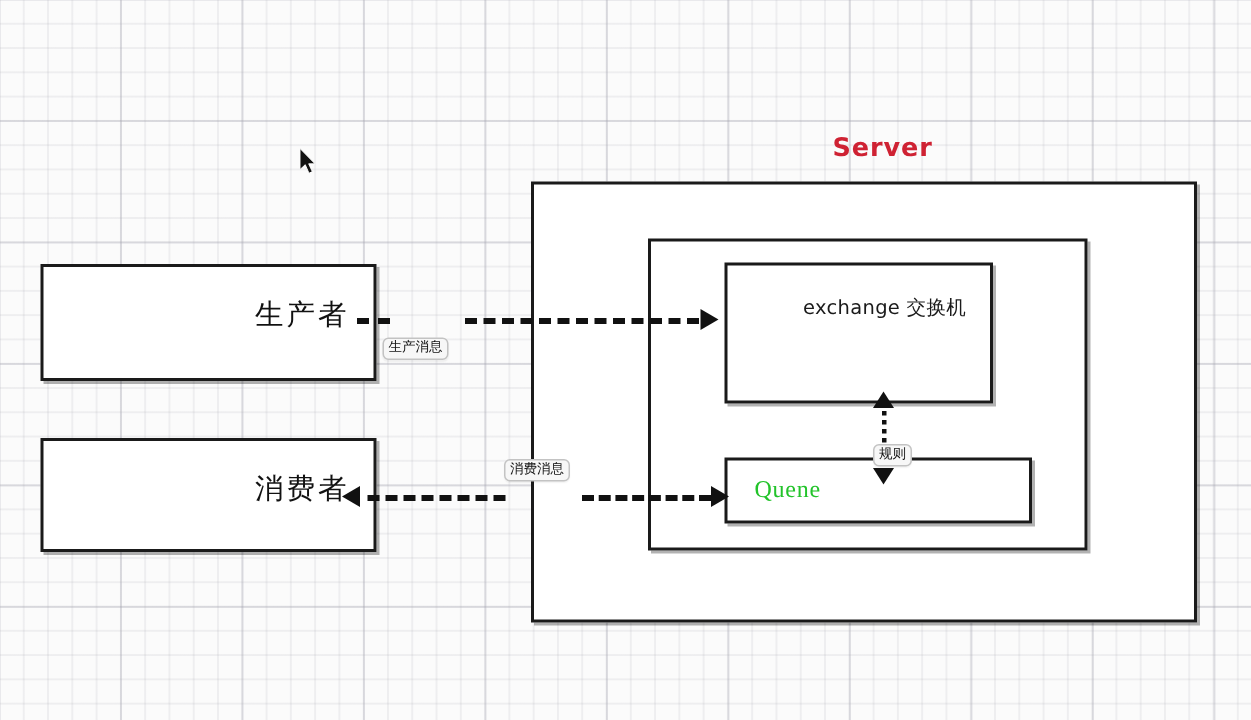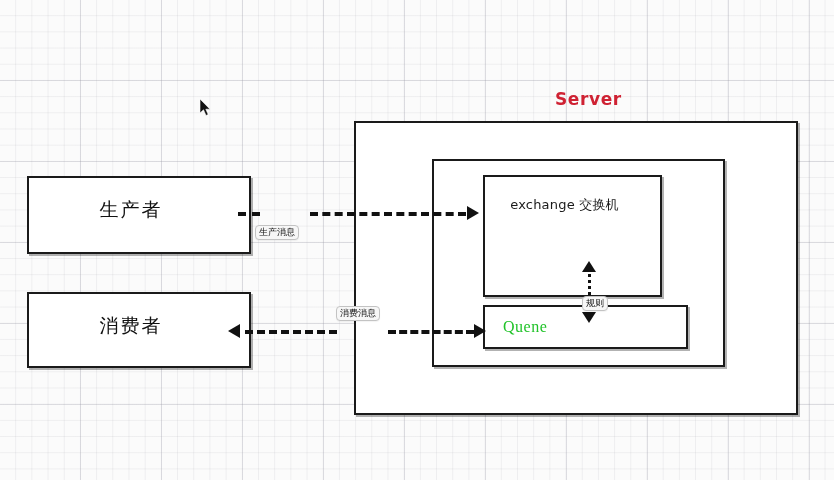--- a/index.html
+++ b/index.html
@@ -36,30 +36,30 @@
     position: absolute;
     box-sizing: border-box;
     background: #ffffff;
     border: 2px solid #1a1a1a;
     box-shadow: 2px 2px 0 rgba(0,0,0,0.30);
   }
   .box-title {
     position: absolute;
     left: 0;
     right: 16px;
-    text-align: center;
+    text-align: right;
     color: #111;
     font-family: "Liberation Serif", serif;
   }
 
   #producer-box { left: 27px;  top: 176px; width: 224px; height: 78px; }
   #consumer-box { left: 27px;  top: 292px; width: 224px; height: 76px; }
   #server-box   { left: 354px; top: 121px; width: 444px; height: 294px; }
   #vhost-box    { left: 432px; top: 159px; width: 293px; height: 208px; }
-  #exchange-box { left: 483px; top: 175px; width: 179px; height: 122px; }
+  #exchange-box { left: 483px; top: 175px; width: 179px; height: 94px; }
   #quene-box    { left: 483px; top: 305px; width: 205px; height: 44px; }
 
   #producer-label, #consumer-label {
     top: 19px;
     font-size: 19px;
     letter-spacing: 2px;
   }
   #exchange-label {
     top: 19px;
     font-size: 13px;

